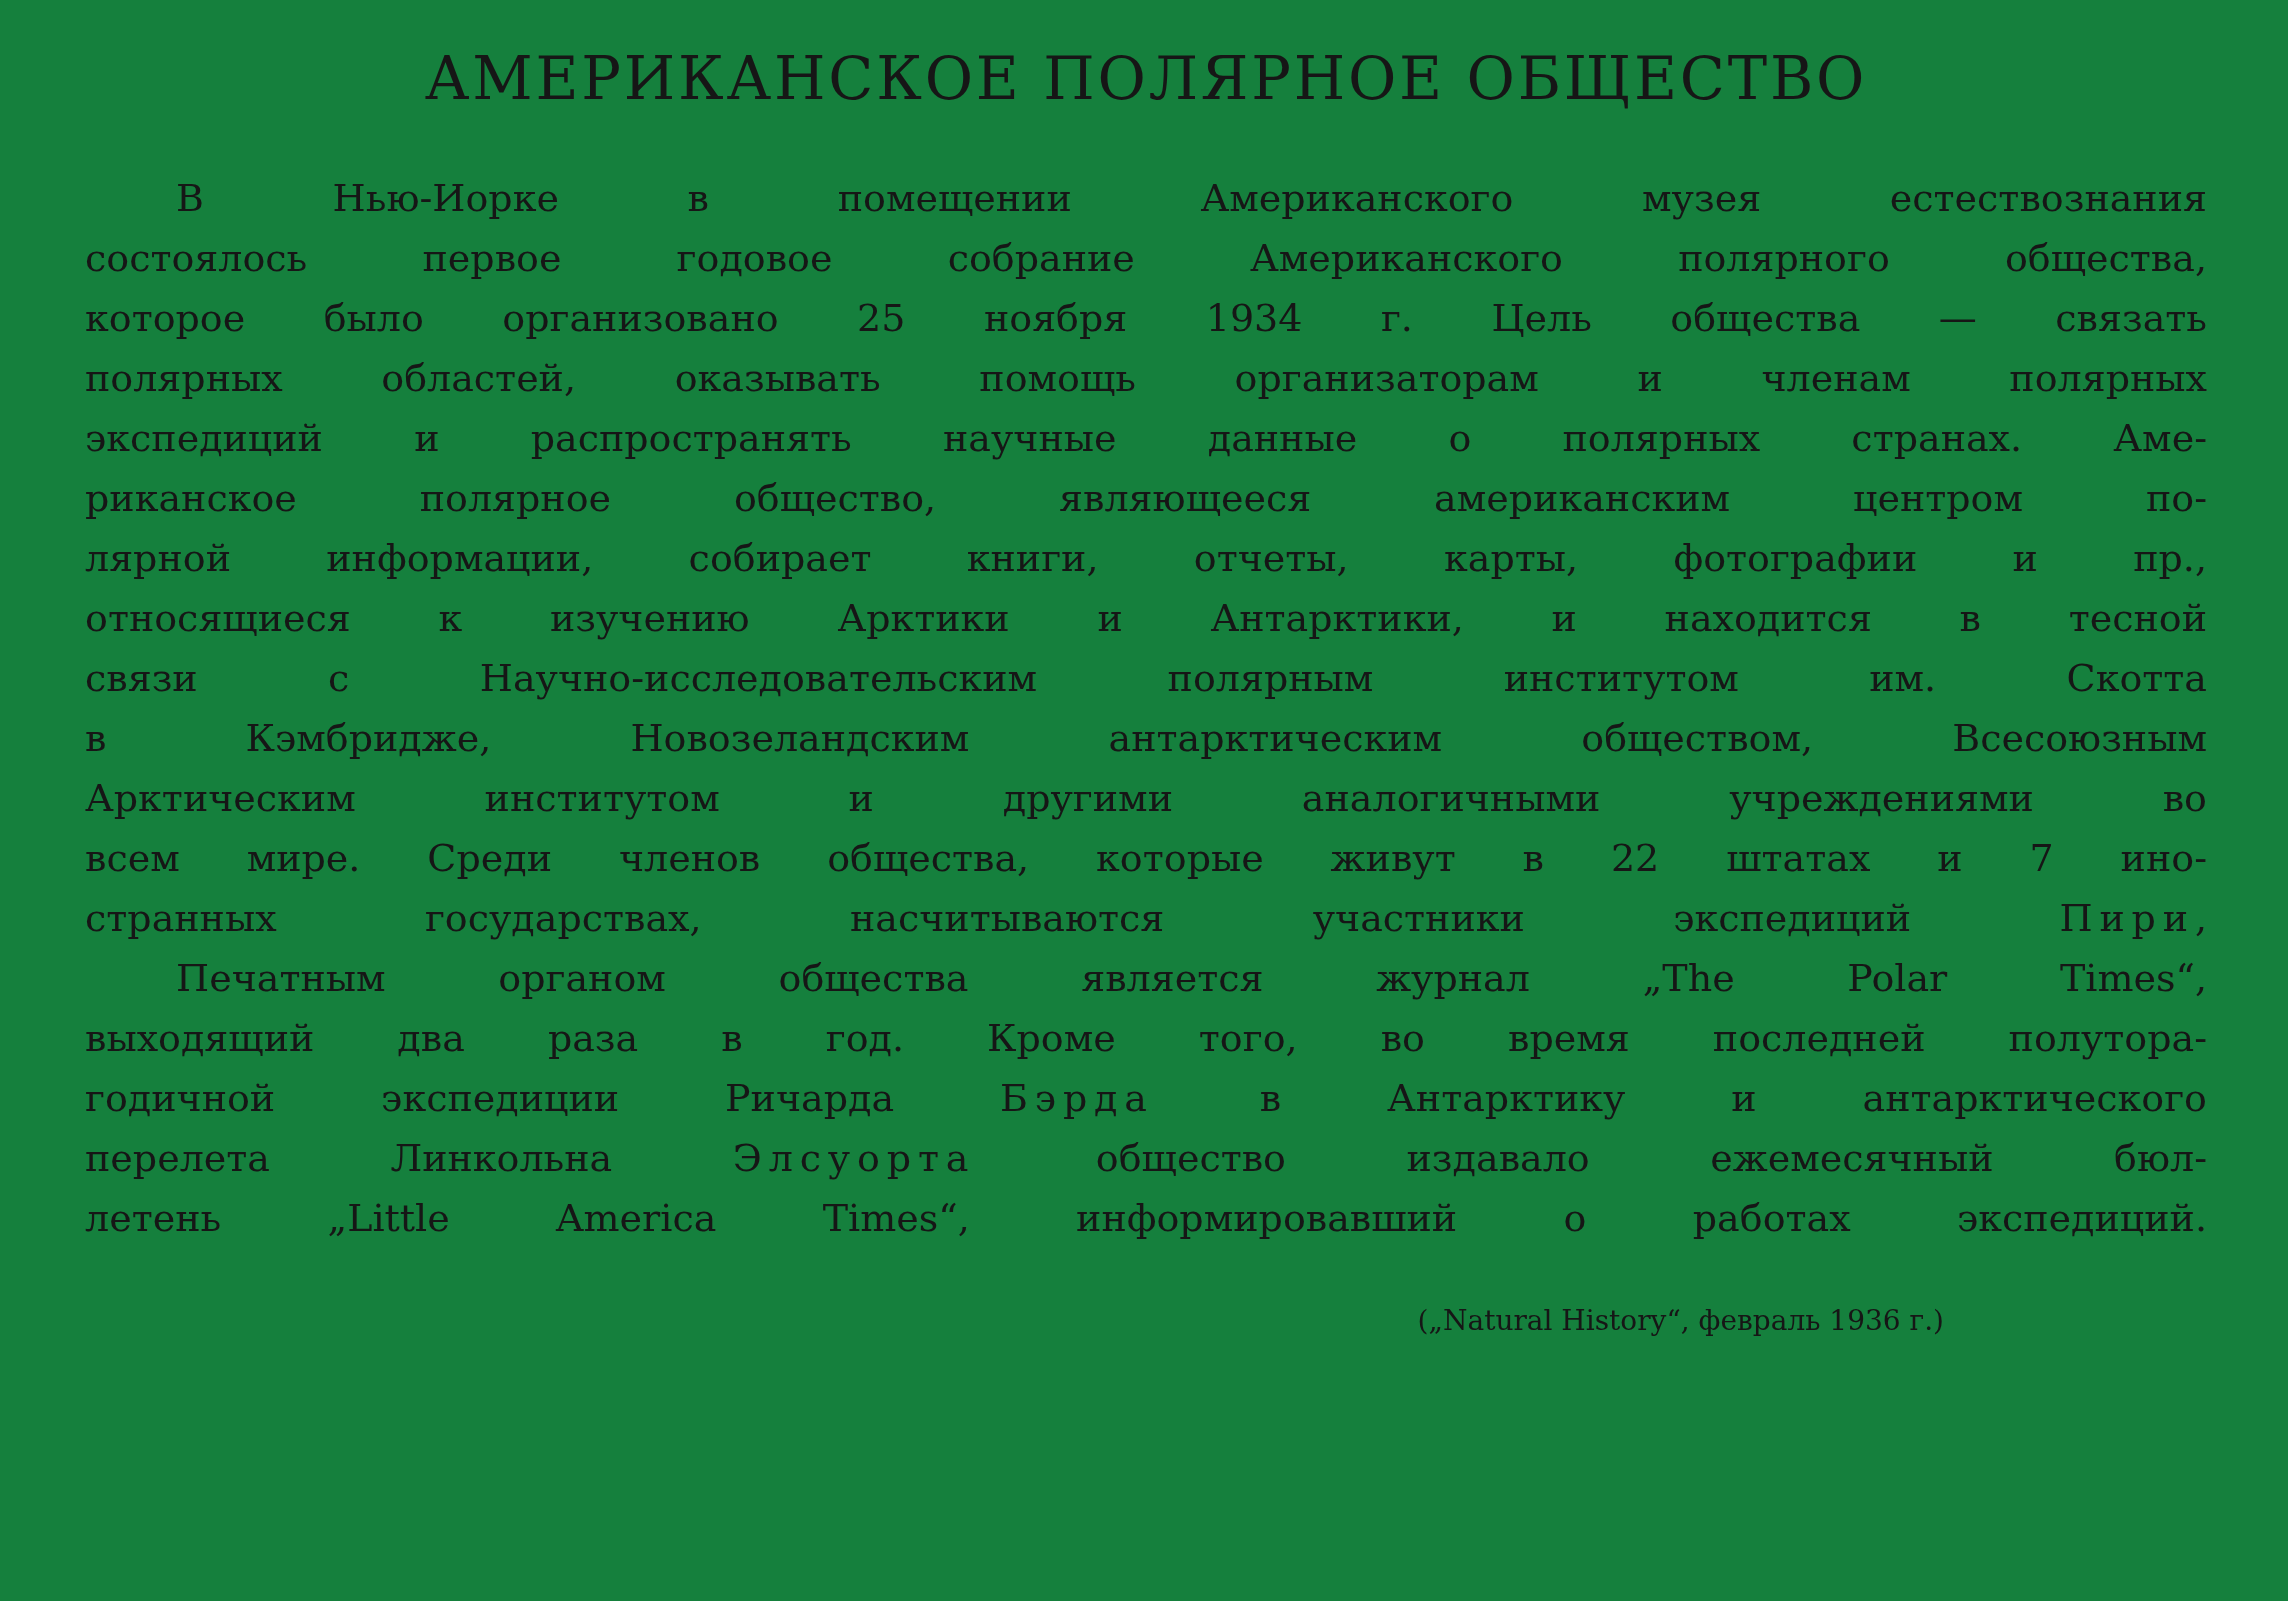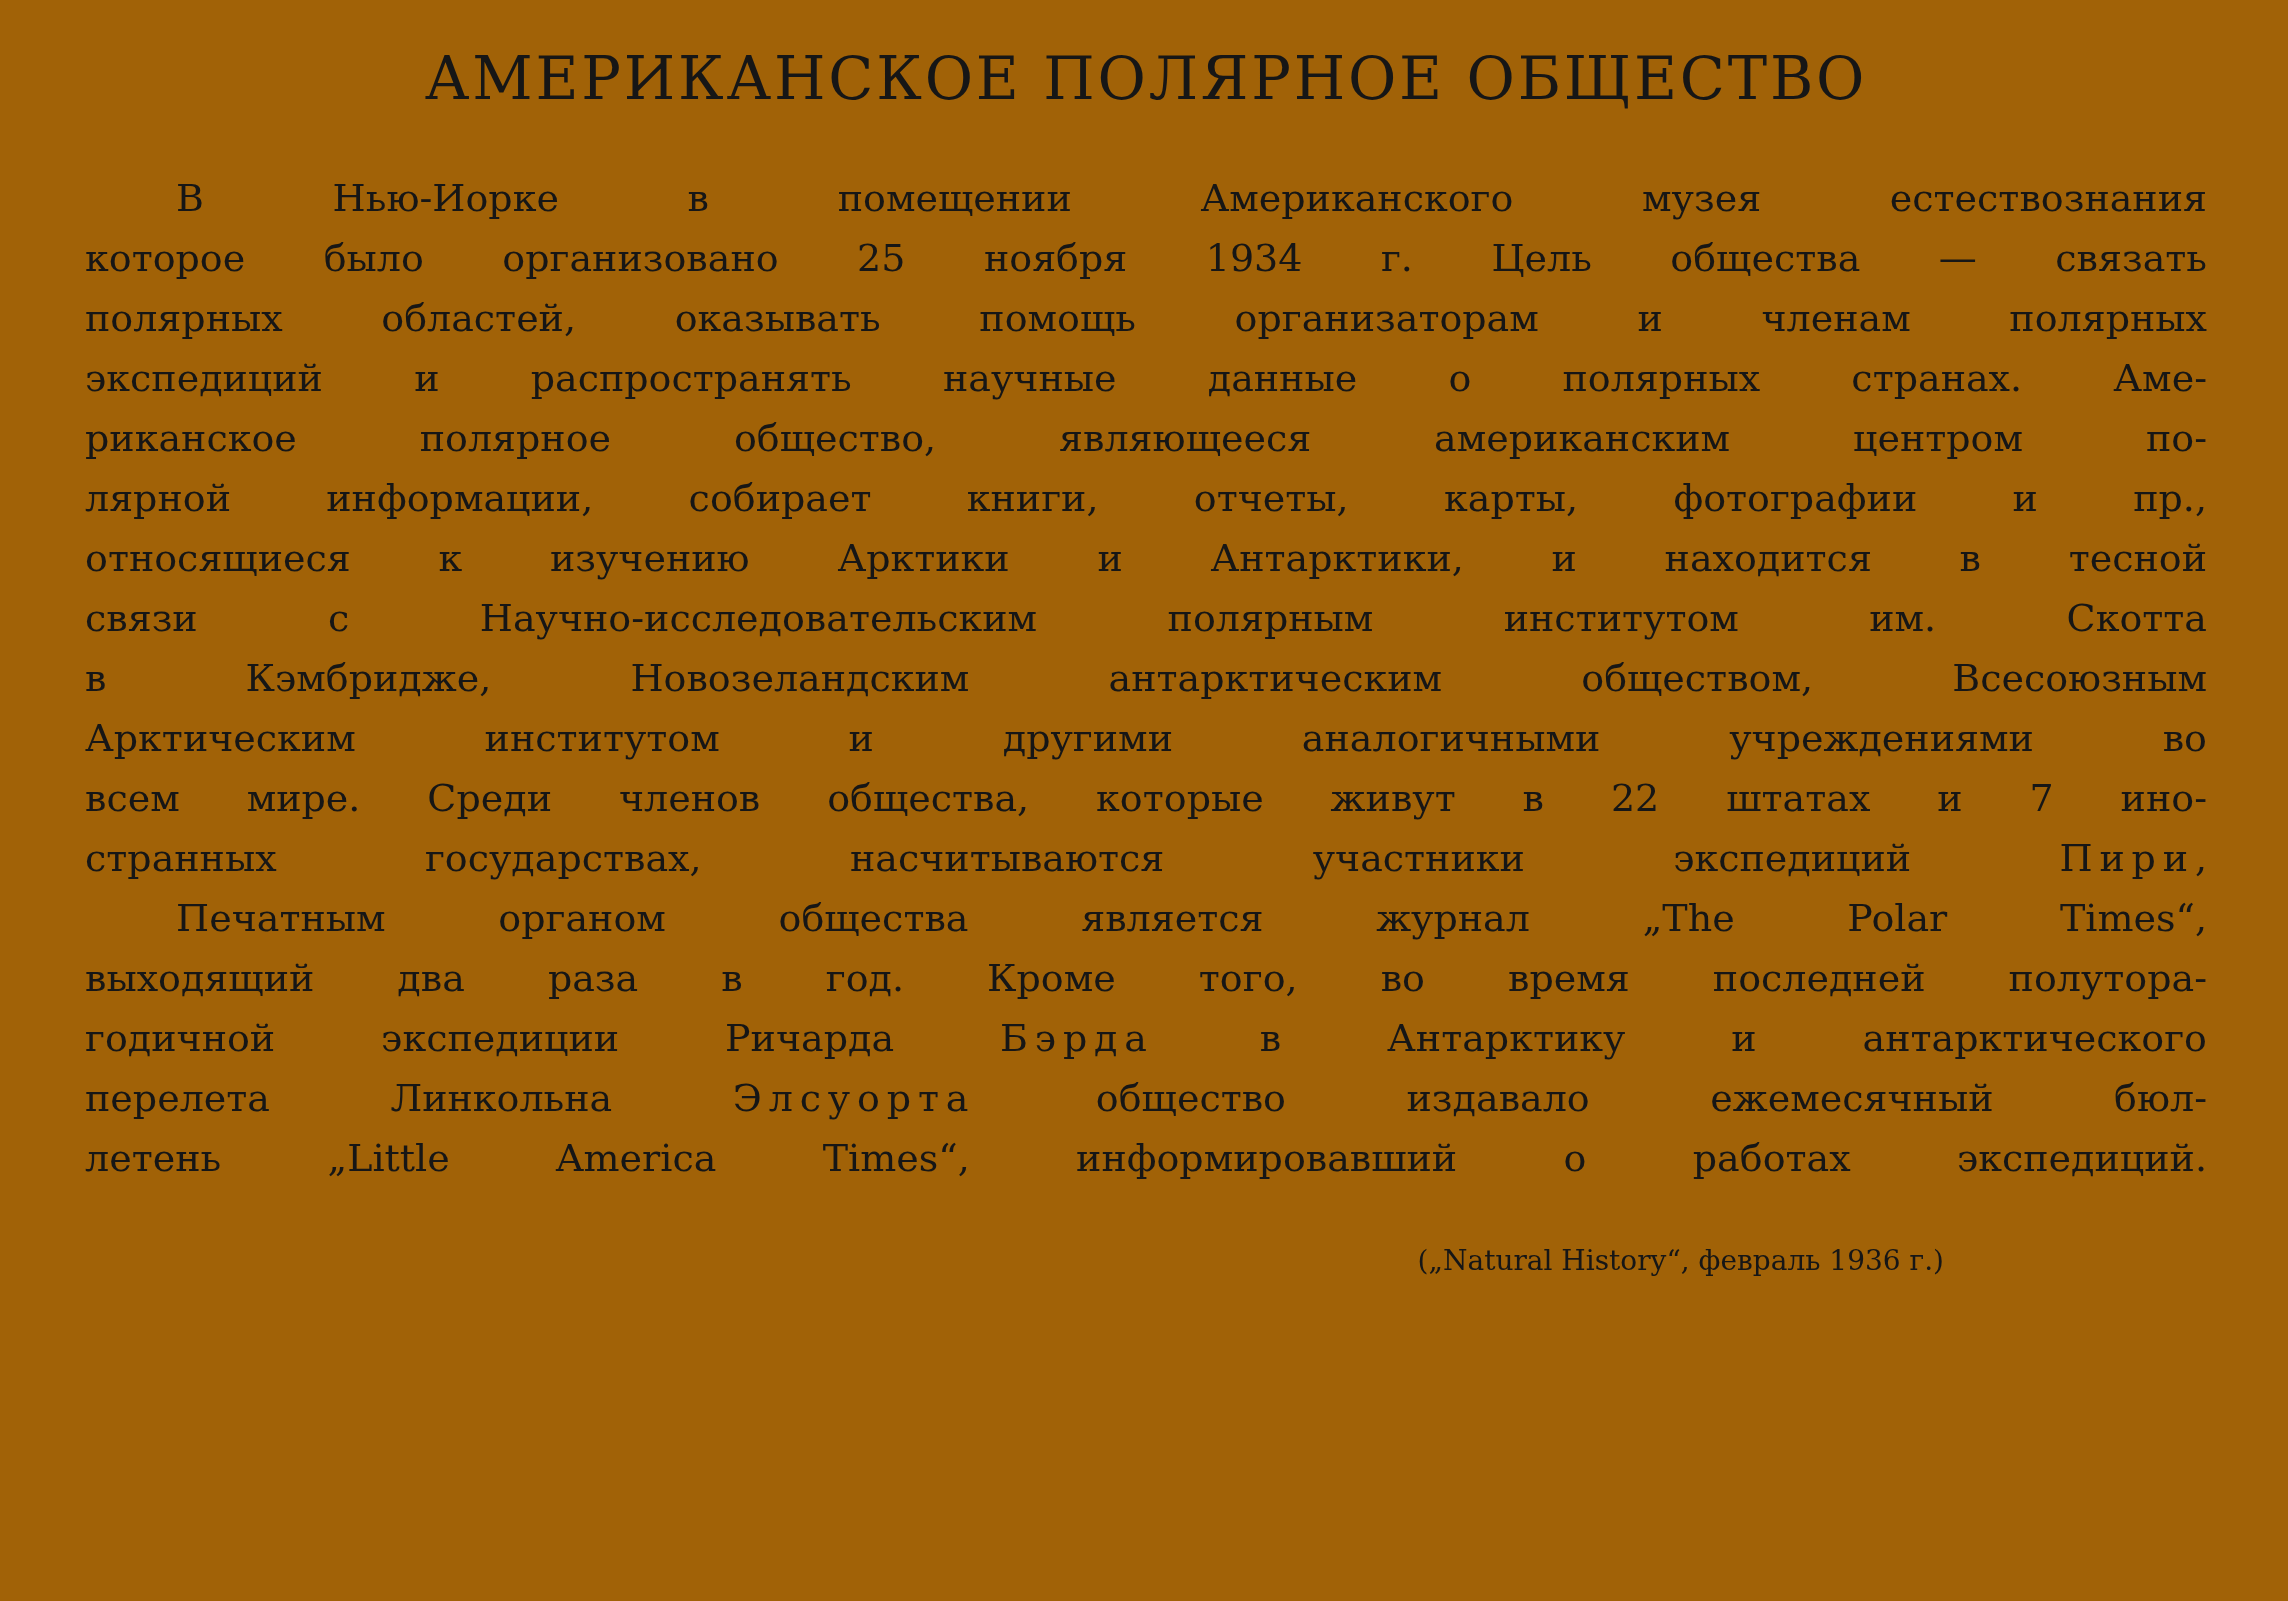--- a/index.html
+++ b/index.html
@@ -12,21 +12,21 @@
     background: #ffffff;
     color: #161616;
     font-family: "DejaVu Serif", "Liberation Serif", serif;
     overflow: hidden;
   }
   .page {
     box-sizing: border-box;
     width: 2288px;
     height: 1601px;
     padding: 44px 81px 0 85px;
-    background: #a16207;
+    background: #15803d;
   }
   .doc-title {
     font-size: 59px;
     font-weight: normal;
     text-align: center;
     letter-spacing: 2.8px;
     margin: 0 0 55px 0;
     white-space: nowrap;
   }
   .doc-body {
@@ -60,20 +60,21 @@
   }
 </style>
 </head>
 <body>
 
 <div class="page">
   <h1 class="doc-title">АМЕРИКАНСКОЕ ПОЛЯРНОЕ ОБЩЕСТВО</h1>
 
   <div class="doc-body" id="doc-body">
       <div class="line just indent">В Нью-Иорке в помещении Американского музея естествознания</div>
+      <div class="line just">состоялось первое годовое собрание Американского полярного общества,</div>
       <div class="line just">которое было организовано 25 ноября 1934 г. Цель общества — связать</div>
       <div class="line just">полярных областей, оказывать помощь организаторам и членам полярных</div>
       <div class="line just">экспедиций и распространять научные данные о полярных странах. Аме-</div>
       <div class="line just">риканское полярное общество, являющееся американским центром по-</div>
       <div class="line just">лярной информации, собирает книги, отчеты, карты, фотографии и пр.,</div>
       <div class="line just">относящиеся к изучению Арктики и Антарктики, и находится в тесной</div>
       <div class="line just">связи с Научно-исследовательским полярным институтом им. Скотта</div>
       <div class="line just">в Кэмбридже, Новозеландским антарктическим обществом, Всесоюзным</div>
       <div class="line just">Арктическим институтом и другими аналогичными учреждениями во</div>
       <div class="line just">всем мире. Среди членов общества, которые живут в 22 штатах и 7 ино-</div>

